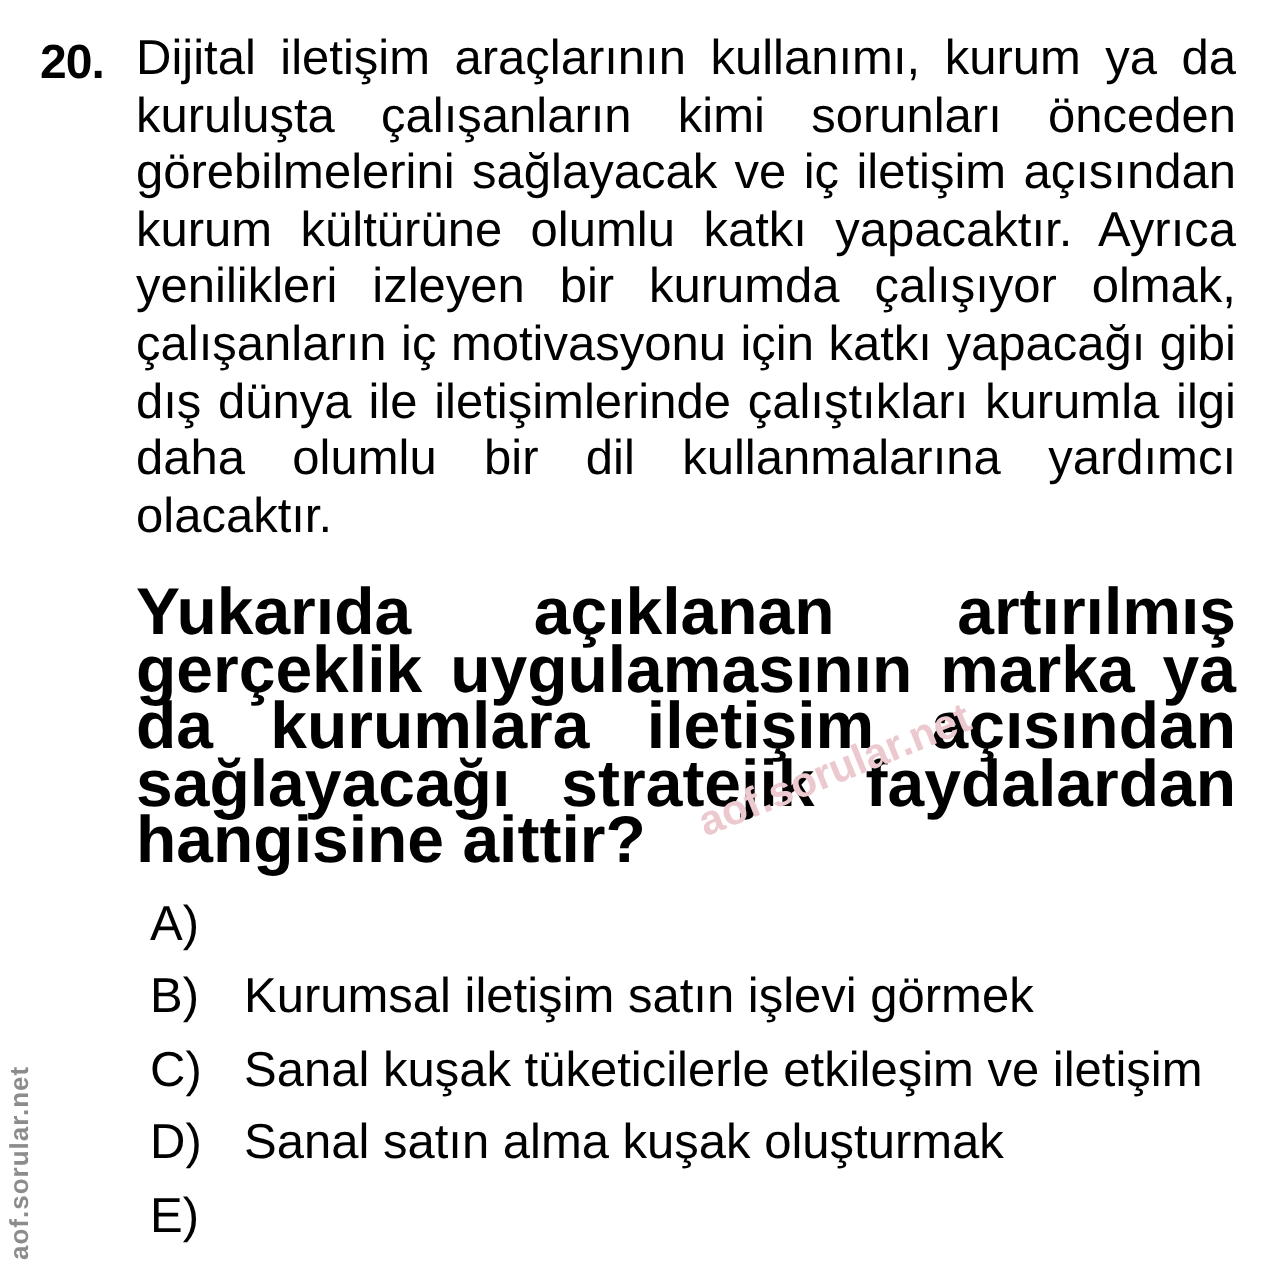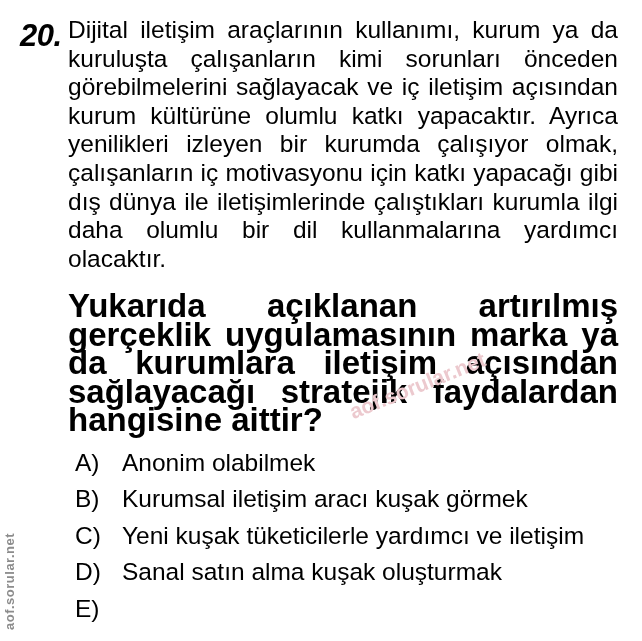--- a/index.html
+++ b/index.html
@@ -19,23 +19,22 @@
       position: absolute;
       left: 20px;
       top: 16px;
       width: 600px;
     }
     .q-number {
       position: absolute;
       left: 0;
       top: 2px;
       font-weight: bold;
-      font-size: 31px;
+      font-size: 24px;
       letter-spacing: -0.5px;
-      font-style: italic;
     }
     .stem {
       position: absolute;
       left: 48px;
       top: 0;
       width: 550px;
       font-size: 24.5px;
       line-height: 28.6px;
       text-align: justify;
       text-align-last: left;
@@ -101,29 +100,28 @@
 <div class="question">
   <div class="q-number">20.</div>
   <div class="stem">Dijital iletişim araçlarının kullanımı, kurum ya da kuruluşta çalışanların kimi sorunları önceden görebilmelerini sağlayacak ve iç iletişim açısından kurum kültürüne olumlu katkı yapacaktır. Ayrıca yenilikleri izleyen bir kurumda çalışıyor olmak, çalışanların iç motivasyonu için katkı yapacağı gibi dış dünya ile iletişimlerinde çalıştıkları kurumla ilgi daha olumlu bir dil kullanmalarına yardımcı olacaktır.</div>
 </div>
 
 <div class="prompt" style="left:68px;">Yukarıda açıklanan artırılmış gerçeklik uygulamasının marka ya da kurumlara iletişim açısından sağlayacağı stratejik faydalardan hangisine aittir?</div>
 
 <ul class="options">
   <li class="option">
     <span class="option-letter">A)</span>
-    <span class="option-text">Anonim olabilmek</span>
   </li>
   <li class="option">
     <span class="option-letter">B)</span>
-    <span class="option-text">Kurumsal iletişim aracı kuşak görmek</span>
+    <span class="option-text">Kurumsal iletişim satın işlevi görmek</span>
   </li>
   <li class="option">
     <span class="option-letter">C)</span>
-    <span class="option-text">Yeni kuşak tüketicilerle yardımcı ve iletişim</span>
+    <span class="option-text">Sanal kuşak tüketicilerle etkileşim ve iletişim</span>
   </li>
   <li class="option">
     <span class="option-letter">D)</span>
     <span class="option-text">Sanal satın alma kuşak oluşturmak</span>
   </li>
   <li class="option">
     <span class="option-letter">E)</span>
   </li>
 </ul>
 

